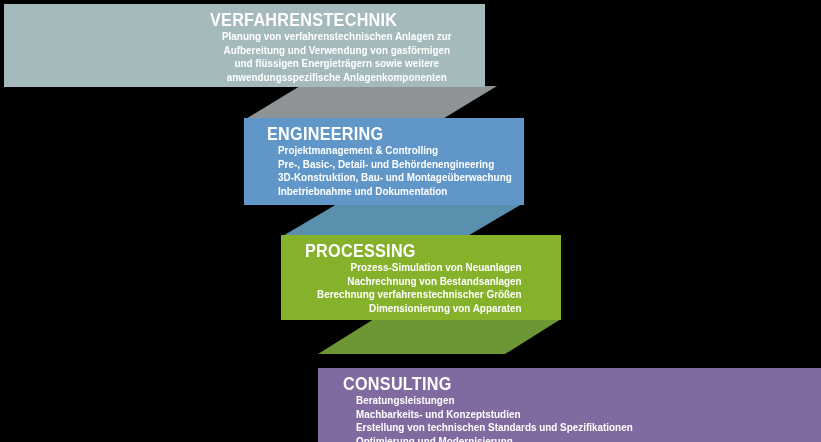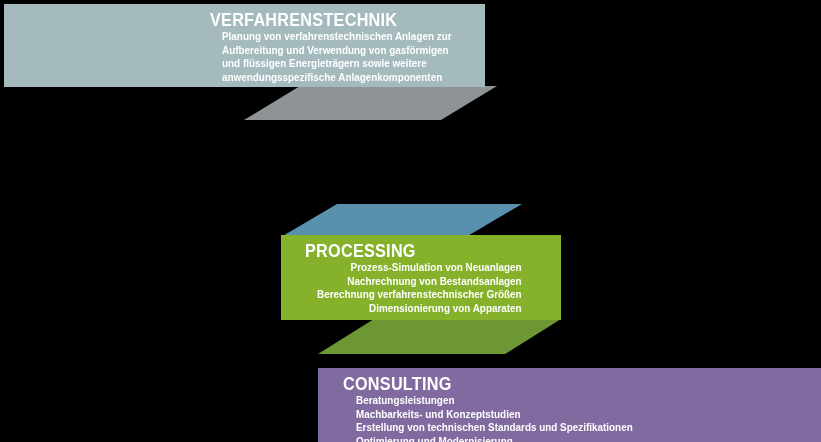--- a/index.html
+++ b/index.html
@@ -23,21 +23,21 @@
     white-space:nowrap;
     transform:scaleX(.9); transform-origin:0 0;
   }
   .banner ul {
     position:absolute; top:26px; left:var(--bl);
     margin:0; padding:0; list-style:none;
     font-weight:bold; font-size:11px; line-height:13.5px;
     white-space:nowrap;
     transform:scaleX(.9); transform-origin:0 0;
   }
-  .b1 { left:4px;   top:4px;   width:481px; height:83px; --tl:206px; --bl:218px; background:#a4babd; }
+  .b1 { left:4px;   top:4px;   width:481px; height:83px; --tl:206px; --bl:218px; background:#a4babd;text-align:center; }
   .b2 { left:244px; top:118px; width:280px; height:87px; --tl:23px;  --bl:34px;  background:#6096c8; }
   .b3 { left:281px; top:235px; width:280px; height:85px; --tl:24px;  --bl:36px;  background:#85b22a;text-align:right; }
   .b4 { left:318px; top:352px; width:503px; height:81px; --tl:25px;  --bl:38px;  background:#816a9f;margin-top:16px; }
 </style>
 </head>
 <body>
 
 <div id="canvas">
 
   <svg id="folds" width="821" height="442" viewBox="0 0 821 442">
@@ -49,20 +49,29 @@
   <section class="banner b1">
     <h2 class="title">VERFAHRENSTECHNIK</h2>
     <ul>
       <li>Planung von verfahrenstechnischen Anlagen zur</li>
       <li>Aufbereitung und Verwendung von gasförmigen</li>
       <li>und flüssigen Energieträgern sowie weitere</li>
       <li>anwendungsspezifische Anlagenkomponenten</li>
     </ul>
   </section>
 
+  <section class="banner b2">
+    <h2 class="title">ENGINEERING</h2>
+    <ul>
+      <li>Projektmanagement &amp; Controlling</li>
+      <li>Pre-, Basic-, Detail- und Behördenengineering</li>
+      <li>3D-Konstruktion, Bau- und Montageüberwachung</li>
+      <li>Inbetriebnahme und Dokumentation</li>
+    </ul>
+  </section>
 
   <section class="banner b3">
     <h2 class="title">PROCESSING</h2>
     <ul>
       <li>Prozess-Simulation von Neuanlagen</li>
       <li>Nachrechnung von Bestandsanlagen</li>
       <li>Berechnung verfahrenstechnischer Größen</li>
       <li>Dimensionierung von Apparaten</li>
     </ul>
   </section>

